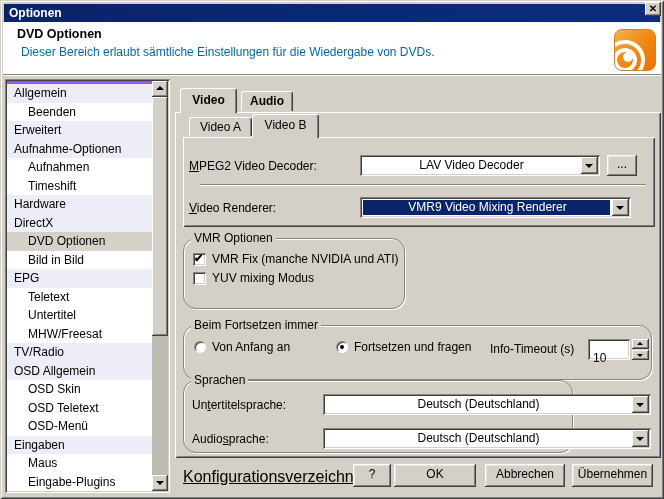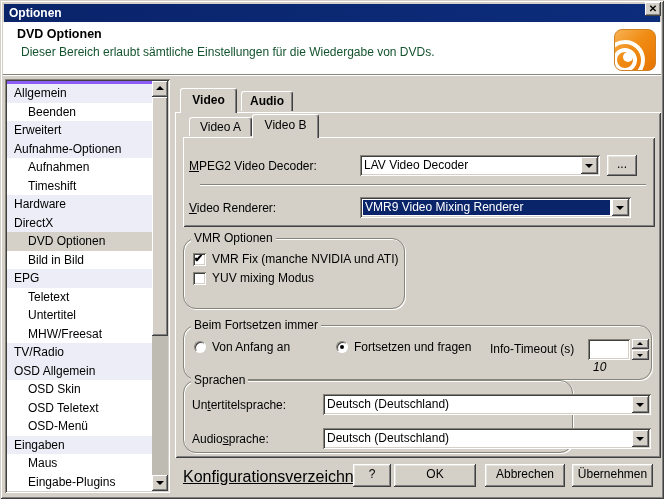--- a/index.html
+++ b/index.html
@@ -12,21 +12,21 @@
   
   .titlebar{position:absolute;left:4px;top:4px;right:4px;height:18px;background:linear-gradient(90deg,#0a246a,#0c2c7c);display:flex;align-items:center;}
   .titlebar .t{color:#fff;font-weight:bold;font-size:12px;padding-left:5px;letter-spacing:0;}
   .closebtn{position:absolute;right:3px;top:2px;width:16px;height:14px;background:#d4d0c8;
     box-shadow: inset -1px -1px #404040, inset 1px 1px #fff, inset -2px -2px #808080;
     font-size:10px;font-weight:bold;line-height:13px;text-align:center;cursor:default;}
   
   .header{position:absolute;left:3px;top:22px;width:658px;height:53px;background:#fff;
     border-bottom:1px solid #87857a;box-shadow:0 1px 0 #fff;}
   .header .h1{position:absolute;left:14px;top:5px;font-weight:bold;font-size:12.5px;}
-  .header .h2{position:absolute;left:18px;top:23px;font-size:12px;color:#14532d;}
+  .header .h2{position:absolute;left:18px;top:23px;font-size:12px;color:#0369a1;}
   .logo{position:absolute;right:5px;top:7px;width:42px;height:42px;border-radius:8px;overflow:hidden;
     background:linear-gradient(135deg,#f8b254 0%,#f08c14 45%,#e87300 100%);border:1px solid #cf8125;}
   .logo .dot{position:absolute;left:8px;bottom:8px;width:10px;height:10px;background:#fff;border-radius:50%;}
   .logo .ring1{position:absolute;left:-2px;bottom:-2px;width:24px;height:24px;border:4px solid #fff;border-radius:50%;}
   .logo .ring2{position:absolute;left:-10px;bottom:-10px;width:40px;height:40px;border:4px solid #fffdf8;border-radius:50%;}
   
   .sidebar{position:absolute;left:5px;top:79px;width:165px;height:414px;background:#8b5cf6;
     box-shadow: inset 1px 1px #87857a, inset -1px -1px #fff, inset 2px 2px #404040, inset -2px -2px #d4d0c8;}
   .sb-rows{position:absolute;left:2px;top:5px;right:18px;bottom:2px;overflow:hidden;}
   .sb-row{height:18.5px;line-height:18.5px;padding-left:7px;white-space:nowrap;font-size:12px;background:#fff;cursor:default;}
@@ -53,21 +53,21 @@
   #tab-audio {left:241px;top:91px;width:52px;height:20px;line-height:18px;z-index:0;}
   #outer-panel{left:175px;top:112px;width:486px;height:346px;z-index:1;}
   #tab-video-a{left:189px;top:117px;width:63px;height:19px;line-height:18px;z-index:1;}
   #tab-video-b{left:252px;top:114px;width:67px;height:24px;line-height:21px;}
   #inner-panel{left:183px;top:137px;width:472px;height:90px;z-index:2;}
   
   .lbl{position:absolute;font-size:12px;white-space:nowrap;}
   .u{text-decoration:underline;}
   .combo{position:absolute;background:#fff;height:21px;
     box-shadow: inset 1px 1px #87857a, inset -1px -1px #fff, inset 2px 2px #404040, inset -2px -2px #d4d0c8;}
-  .combo .txt{position:absolute;left:4px;top:3px;right:21px;bottom:3px;font-size:12px;line-height:15px;white-space:nowrap;overflow:hidden;}
+  .combo .txt{position:absolute;left:4px;top:3px;right:21px;bottom:3px;font-size:12px;line-height:15px;white-space:nowrap;overflow:hidden;text-align:center;}
   .combo.focused .txt{left:3px;background:#0a246a;color:#fff;padding-left:2px;}
   .combo .cbtn{position:absolute;right:2px;top:2px;width:17px;height:17px;background:#d4d0c8;
     box-shadow: inset -1px -1px #404040, inset 1px 1px #fff, inset -2px -2px #808080;}
   .combo .cbtn .tri-down{left:4px;top:7px;}
   .btn{position:absolute;height:23px;background:#d4d0c8;text-align:center;line-height:21px;font-size:12px;cursor:default;
     box-shadow: inset -1px -1px #404040, inset 1px 1px #fff, inset -2px -2px #808080, inset 2px 2px #e6e3dd;}
   .hsep{position:absolute;height:2px;border-top:1px solid #87857a;border-bottom:1px solid #fff;}
   .groupbox{position:absolute;border:1px solid #87857a;border-radius:13px;box-shadow: inset 1px 1px #fff, 1px 1px #fff;}
   .groupbox .legend{position:absolute;top:-8px;left:7px;background:#d4d0c8;padding:0 3px;font-size:12px;line-height:14px;}
   .check{position:absolute;display:flex;align-items:center;gap:6px;font-size:12px;cursor:default;}
@@ -75,21 +75,21 @@
     box-shadow: inset 1px 1px #87857a, inset -1px -1px #fff, inset 2px 2px #404040, inset -2px -2px #d4d0c8;}
   .check .mark{display:none;position:absolute;left:1px;top:-1px;font-size:11px;font-weight:bold;color:#000;}
   .check.on .mark{display:block;}
   .radio{position:absolute;display:flex;align-items:center;gap:6px;font-size:12px;cursor:default;}
   .radio .circ{width:12px;height:12px;border-radius:50%;background:#fff;position:relative;flex:none;
     border:1px solid;border-color:#87857a #fff #fff #87857a;box-shadow:inset 1px 1px #404040;}
   .radio .dot{display:none;position:absolute;left:3px;top:3px;width:4px;height:4px;border-radius:50%;background:#000;}
   .radio.on .dot{display:block;}
   .edit{position:absolute;background:#fff;
     box-shadow: inset 1px 1px #87857a, inset -1px -1px #fff, inset 2px 2px #404040, inset -2px -2px #d4d0c8;}
-  .edit .txt{position:absolute;left:5px;top:21px;font-size:12px;font-style:italic;}
+  .edit .txt{position:absolute;left:5px;top:12px;font-size:12px;}
   .spin{position:absolute;width:17px;height:10px;background:#d4d0c8;
     box-shadow: inset -1px -1px #404040, inset 1px 1px #fff, inset -2px -2px #808080;}
   .spin .tri-up{left:5px;top:3px;border-left-width:3px;border-right-width:3px;border-bottom-width:3px;}
   .spin .tri-down{left:5px;top:4px;border-left-width:3px;border-right-width:3px;border-top-width:3px;}
   .link{position:absolute;font-size:16px;text-decoration:underline;cursor:pointer;}
 </style>
 </head>
 <body>
 
 <div id="window">

